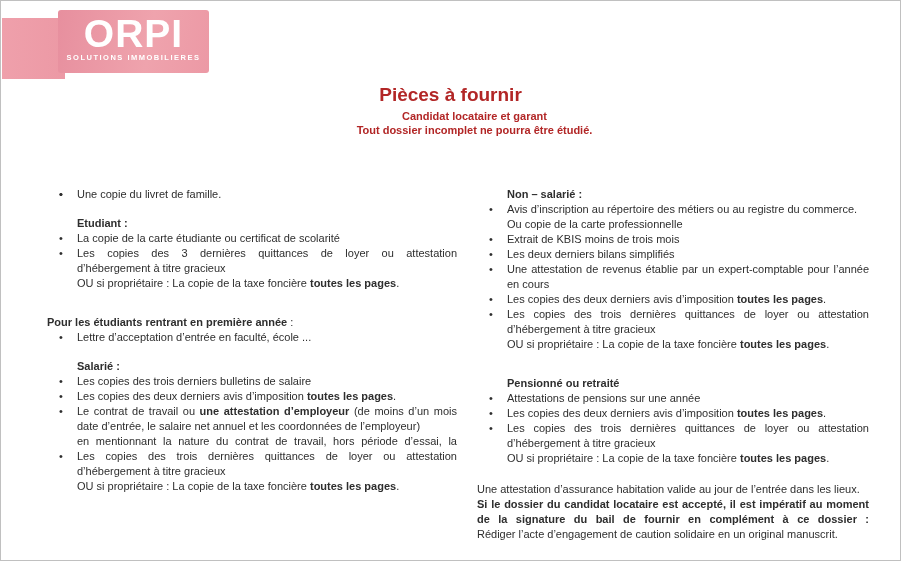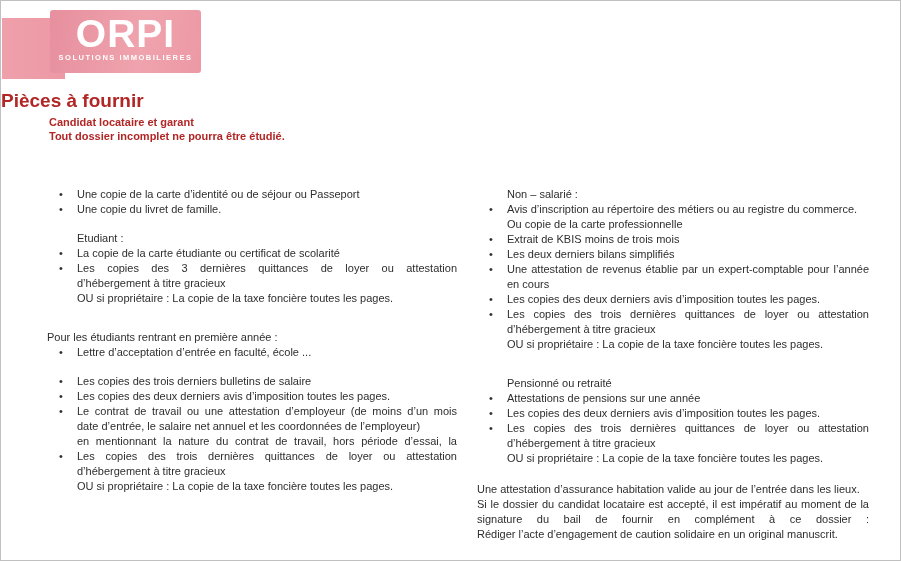--- a/index.html
+++ b/index.html
@@ -10,51 +10,51 @@
     font-family:"Liberation Sans","DejaVu Sans",sans-serif;
     color:var(--text,#2e2e2e); font-size:11px; line-height:15px;
   }
   
   .logo { position:absolute; left:0; top:0; width:212px; height:86px; }
   .band {
     position:absolute; left:1px; top:17px; width:63px; height:61px;
     background:linear-gradient(to right, #efa0ab, var(--logo-pink,#ec99a5));
   }
   .label {
-    position:absolute; left:49px; top:9px; width:151px; height:63px;
+    position:absolute; left:57px; top:9px; width:151px; height:63px;
     background:linear-gradient(100deg, var(--logo-pink-dark,#e78f9e) 0%, var(--logo-pink-light,#efa3ad) 60%, var(--logo-pink,#ec99a5) 100%);
     border-radius:3px;
   }
   .brand {
     text-align:center; font-size:39px; line-height:45px; font-weight:bold;
     color:#fff; letter-spacing:1px; margin-top:1px;
   }
   .tagline {
     text-align:center; font-size:7.5px; line-height:9px; font-weight:bold;
     color:#fff; letter-spacing:1.5px; margin-top:-3px; white-space:nowrap;
   }
   
-  .header { position:absolute; left:0; right:0; top:88px; }
+  .header { position:absolute; left:0; right:0; top:82px; text-align:center; }
   .title { font-size:19px; line-height:23px; font-weight:bold; color:var(--accent-red,#b22626); margin-bottom:3px; }
   .sub   { font-size:11px; line-height:14px; font-weight:bold; color:var(--accent-red,#b22626);padding-left:48px; }
   
   .col { position:absolute; top:186px; }
   .col-left  { left:36px;  width:420px; }
   .col-right { left:466px; width:402px; }
   .blk { margin:0; }
   .line { white-space:nowrap; position:relative; }
   .jline {
     white-space:normal; text-align:justify;
     -moz-text-align-last:justify; text-align-last:justify;
   }
   .k-b .line, .k-h .line, .k-c .line { padding-left:40px; }
   .k-p .line { padding-left:10px; }
   .k-h { font-weight:bold; }
   .dot { position:absolute; left:22px; top:0; }
-  b { font-weight:normal; }
+  b { font-weight:bold; }
 </style>
 </head>
 <body>
 
 <div class="page">
 
   <div class="logo">
     <div class="band"></div>
     <div class="label">
       <div class="brand">ORPI</div>
@@ -63,21 +63,21 @@
   </div>
 
   <div class="header">
     <div class="title">Pièces à fournir</div>
     <div class="sub">Candidat locataire et garant</div>
     <div class="sub">Tout dossier incomplet ne pourra être étudié.</div>
   </div>
 
   <div class="col col-left">
       <div class="blk k-b">
-        <div class="line"><span class="dot">•</span><span>Une copie de la carte d’identité ou de séjour ou Passeport</span></div>
+        <div class="line"><span class="dot">•</span></div>
       </div>
       <div class="blk k-b">
         <div class="line"><span class="dot">•</span><span>Une copie du livret de famille.</span></div>
       </div>
       <div style="height: 14px;"></div>
       <div class="blk k-h">
         <div class="line"><b>Etudiant :</b></div>
       </div>
       <div class="blk k-b">
         <div class="line"><span class="dot">•</span><span>La copie de la carte étudiante ou certificat de scolarité</span></div>
@@ -88,20 +88,23 @@
         <div class="line"><span>OU si propriétaire : La copie de la taxe foncière </span><b>toutes les pages</b><span>.</span></div>
       </div>
       <div style="height: 24px;"></div>
       <div class="blk k-p">
         <div class="line"><b>Pour les étudiants rentrant en première année</b><span> :</span></div>
       </div>
       <div class="blk k-b">
         <div class="line"><span class="dot">•</span><span>Lettre d’acceptation d’entrée en faculté, école ...</span></div>
       </div>
       <div style="height: 14px;"></div>
+      <div class="blk k-h">
+        <div class="line"><b>Salarié :</b></div>
+      </div>
       <div class="blk k-b">
         <div class="line"><span class="dot">•</span><span>Les copies des trois derniers bulletins de salaire</span></div>
       </div>
       <div class="blk k-b">
         <div class="line"><span class="dot">•</span><span>Les copies des deux derniers avis d’imposition </span><b>toutes les pages</b><span>.</span></div>
       </div>
       <div class="blk k-b">
         <div class="line jline"><span class="dot">•</span><span>Le contrat de travail ou </span><b>une attestation d’employeur</b><span> (de moins d’un mois</span></div>
         <div class="line"><span>date d’entrée, le salaire net annuel et les coordonnées de l’employeur)</span></div>
         <div class="line jline"><span>en mentionnant la nature du contrat de travail, hors période d’essai, la</span></div>

